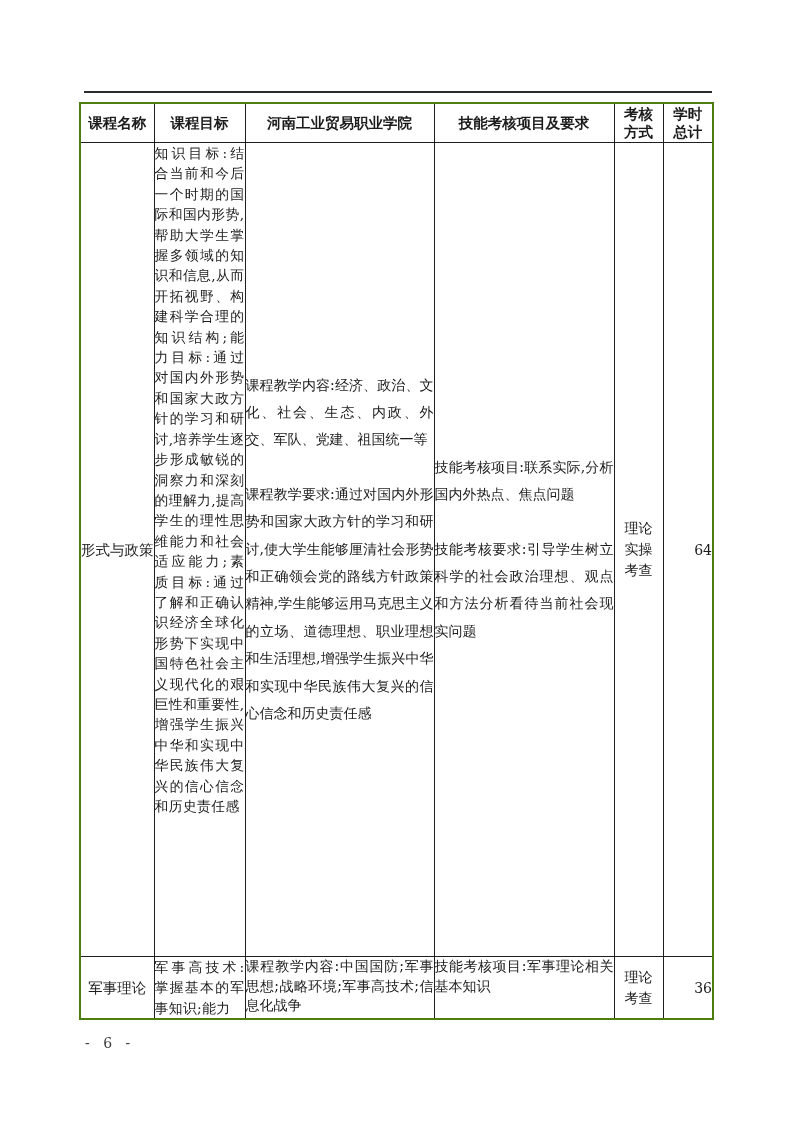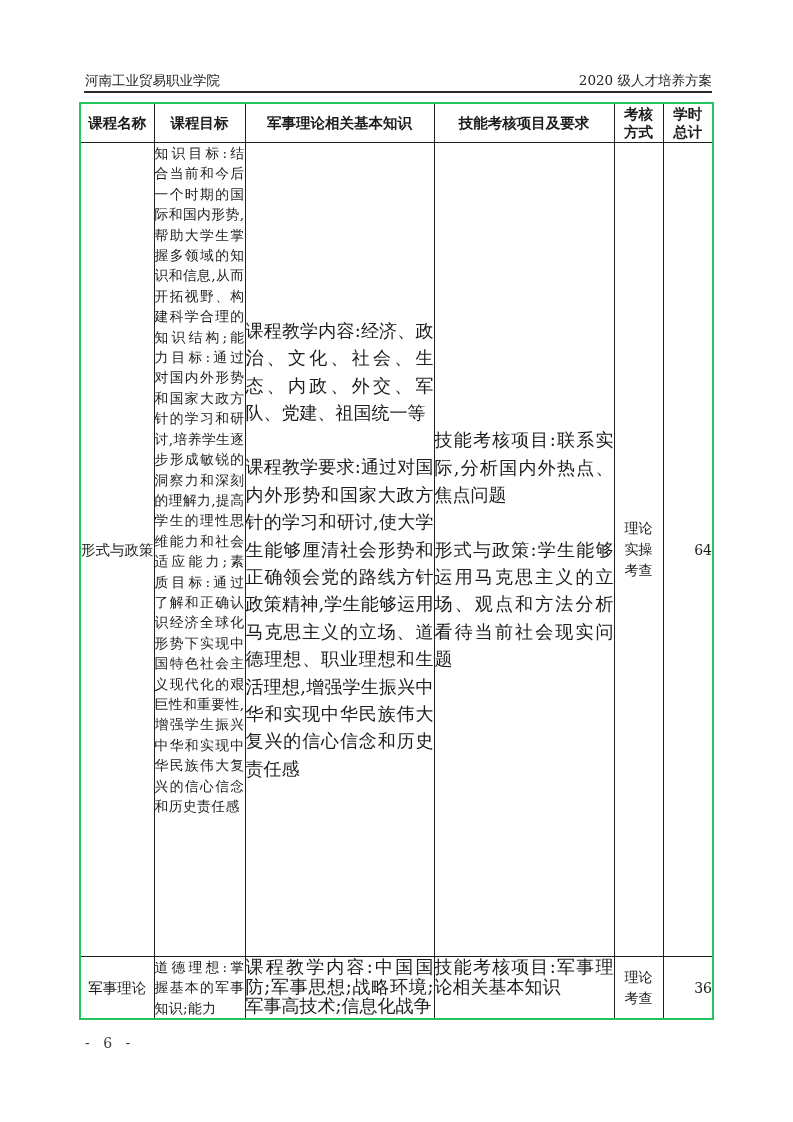--- a/index.html
+++ b/index.html
@@ -38,21 +38,21 @@
     border-top: 2px solid #2b2b2b;
   }
   
   table.course-table {
     position: absolute;
     left: 79px;
     top: 102px;
     width: 633px;
     border-collapse: collapse;
     table-layout: fixed;
-    border: 2px solid #22c55e;
+    border: 2px solid #4d7c0f;
   }
   .course-table th, .course-table td {
     border: 1px solid #1f1f1f;
     padding: 0;
     overflow: hidden;
     box-sizing: border-box;
   }
   .course-table th {
     height: 38px;
     font-size: 14.5px;
@@ -80,21 +80,21 @@
 
   .c-obj {
     vertical-align: top;
     font-size: 13.8px;
     line-height: 20.4px;
     text-align: justify;
     padding: 4px 6px 4px 7px;
     letter-spacing: 0.4px;
   }
   .c-teach, .c-assess {
-    font-size: 18px;
+    font-size: 14px;
     text-align: justify;
     padding: 2px 7px;
     margin-left: 42px;
   }
   .row-1 .c-teach, .row-1 .c-assess {
     vertical-align: middle;
     line-height: 27.4px;
   }
   .row-2 .c-teach, .row-2 .c-assess {
     vertical-align: top;
@@ -123,71 +123,67 @@
     color: #3d3d3d;
     letter-spacing: 2px;
     word-spacing: 5px;
   }
 </style>
 </head>
 <body>
 
 <div class="page">
 
-  <div class="doc-header">
-    <span>河南工业贸易职业学院</span>
-    <span>2020 级人才培养方案</span>
-  </div>
   <div class="header-rule"></div>
 
   <table class="course-table">
     <colgroup>
       <col style="width:74px">
       <col style="width:91px">
       <col style="width:189px">
       <col style="width:180px">
       <col style="width:49px">
       <col style="width:50px">
     </colgroup>
     <thead>
       <tr>
         <th>课程名称</th>
         <th>课程目标</th>
-        <th>军事理论相关基本知识</th>
+        <th>河南工业贸易职业学院</th>
         <th>技能考核项目及要求</th>
         <th class="pre-line">考核
 方式</th>
         <th class="pre-line">学时
 总计</th>
       </tr>
     </thead>
     <tbody>
       <tr class="row-1">
         <td class="c-course">形式与政策</td>
         <td class="c-obj">知识目标:结合当前和今后一个时期的国际和国内形势,帮助大学生掌握多领域的知识和信息,从而开拓视野、构建科学合理的知识结构;能力目标:通过对国内外形势和国家大政方针的学习和研讨,培养学生逐步形成敏锐的洞察力和深刻的理解力,提高学生的理性思维能力和社会适应能力;素质目标:通过了解和正确认识经济全球化形势下实现中国特色社会主义现代化的艰巨性和重要性,增强学生振兴中华和实现中华民族伟大复兴的信心信念和历史责任感</td>
         <td class="c-teach">
           <div class="cell-paras">
             <p>课程教学内容:经济、政治、文化、社会、生态、内政、外交、军队、党建、祖国统一等</p>
             <p>课程教学要求:通过对国内外形势和国家大政方针的学习和研讨,使大学生能够厘清社会形势和正确领会党的路线方针政策精神,学生能够运用马克思主义的立场、道德理想、职业理想和生活理想,增强学生振兴中华和实现中华民族伟大复兴的信心信念和历史责任感</p>
           </div>
         </td>
         <td class="c-assess">
           <div class="cell-paras">
             <p>技能考核项目:联系实际,分析国内外热点、焦点问题</p>
-            <p>形式与政策:学生能够运用马克思主义的立场、观点和方法分析看待当前社会现实问题</p>
+            <p>技能考核要求:引导学生树立科学的社会政治理想、观点和方法分析看待当前社会现实问题</p>
           </div>
         </td>
         <td class="c-method pre-line">理论
 实操
 考查</td>
         <td class="c-hours">64</td>
       </tr>
       <tr class="row-2">
         <td class="c-course">军事理论</td>
-        <td class="c-obj">道德理想:掌握基本的军事知识;能力</td>
+        <td class="c-obj">军事高技术:掌握基本的军事知识;能力</td>
         <td class="c-teach">
           <div class="cell-paras">
             <p>课程教学内容:中国国防;军事思想;战略环境;军事高技术;信息化战争</p>
           </div>
         </td>
         <td class="c-assess">
           <div class="cell-paras">
             <p>技能考核项目:军事理论相关基本知识</p>
           </div>
         </td>

